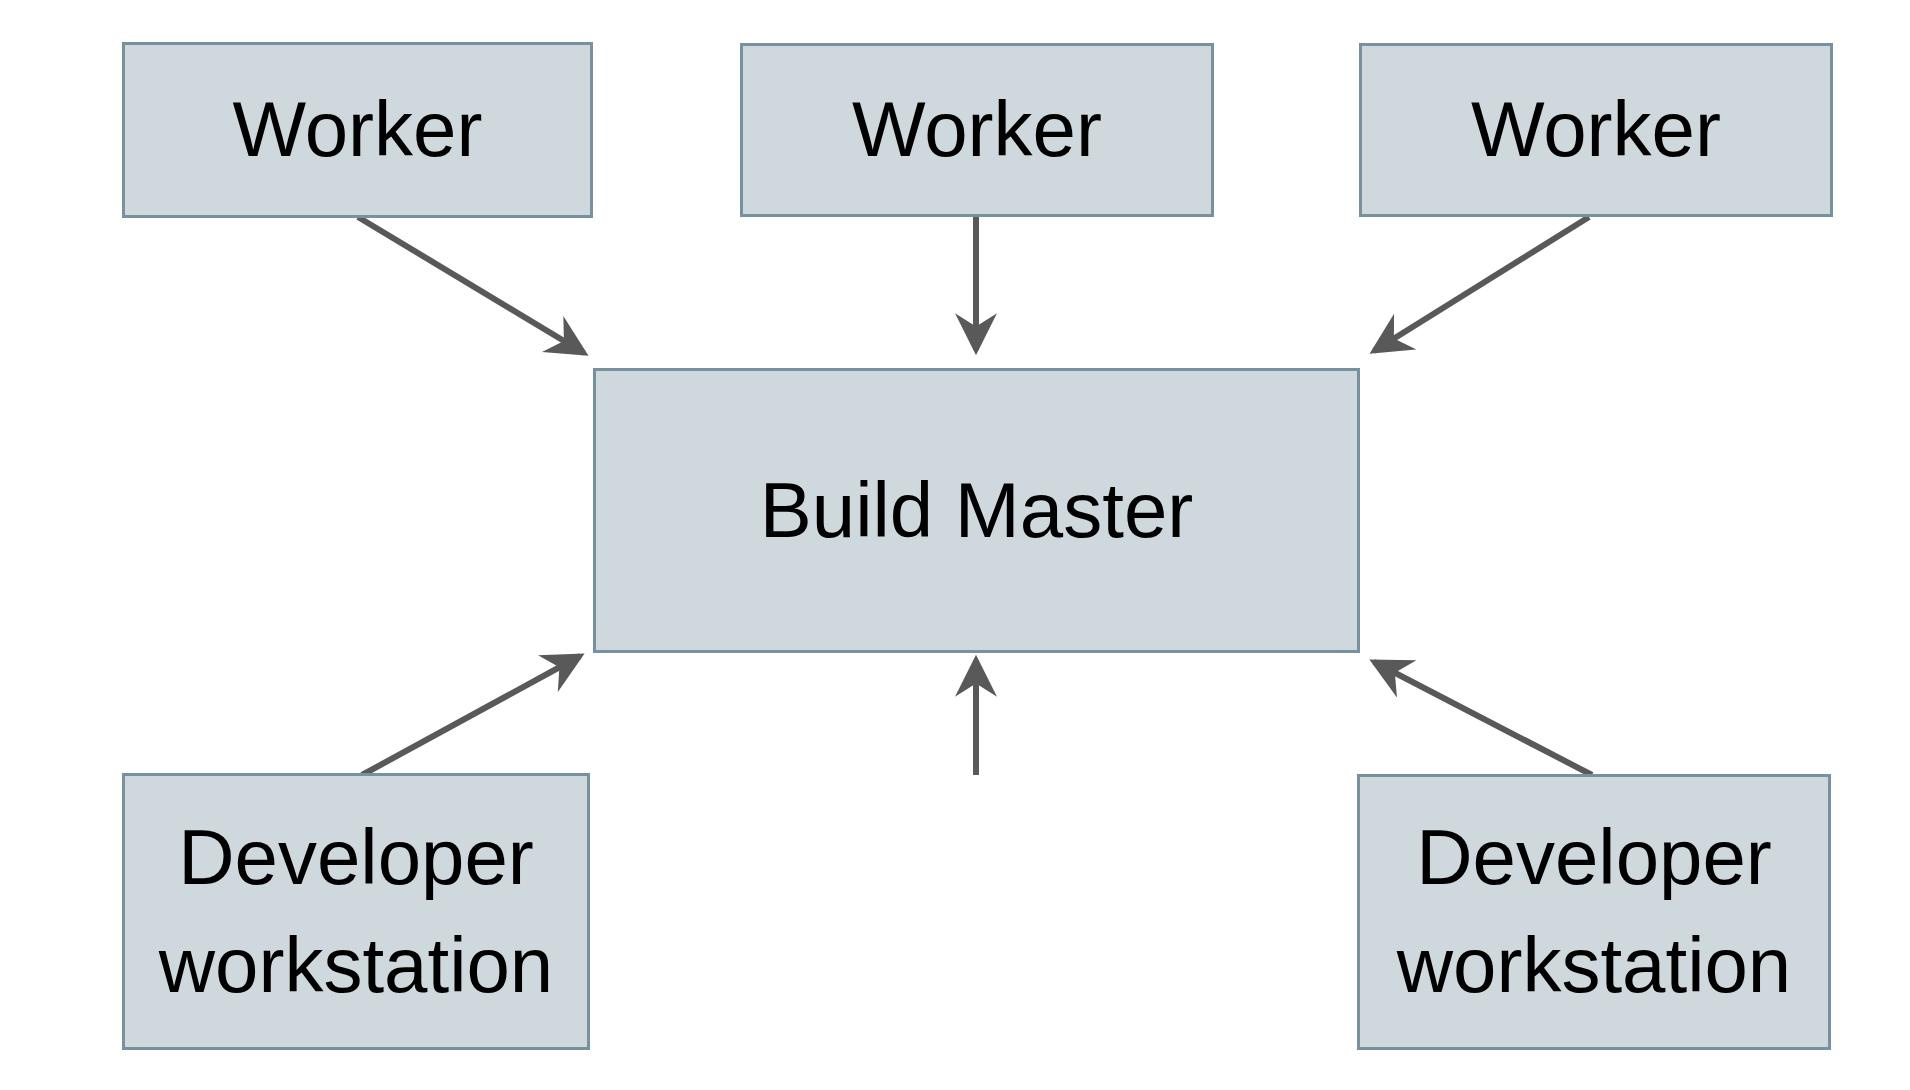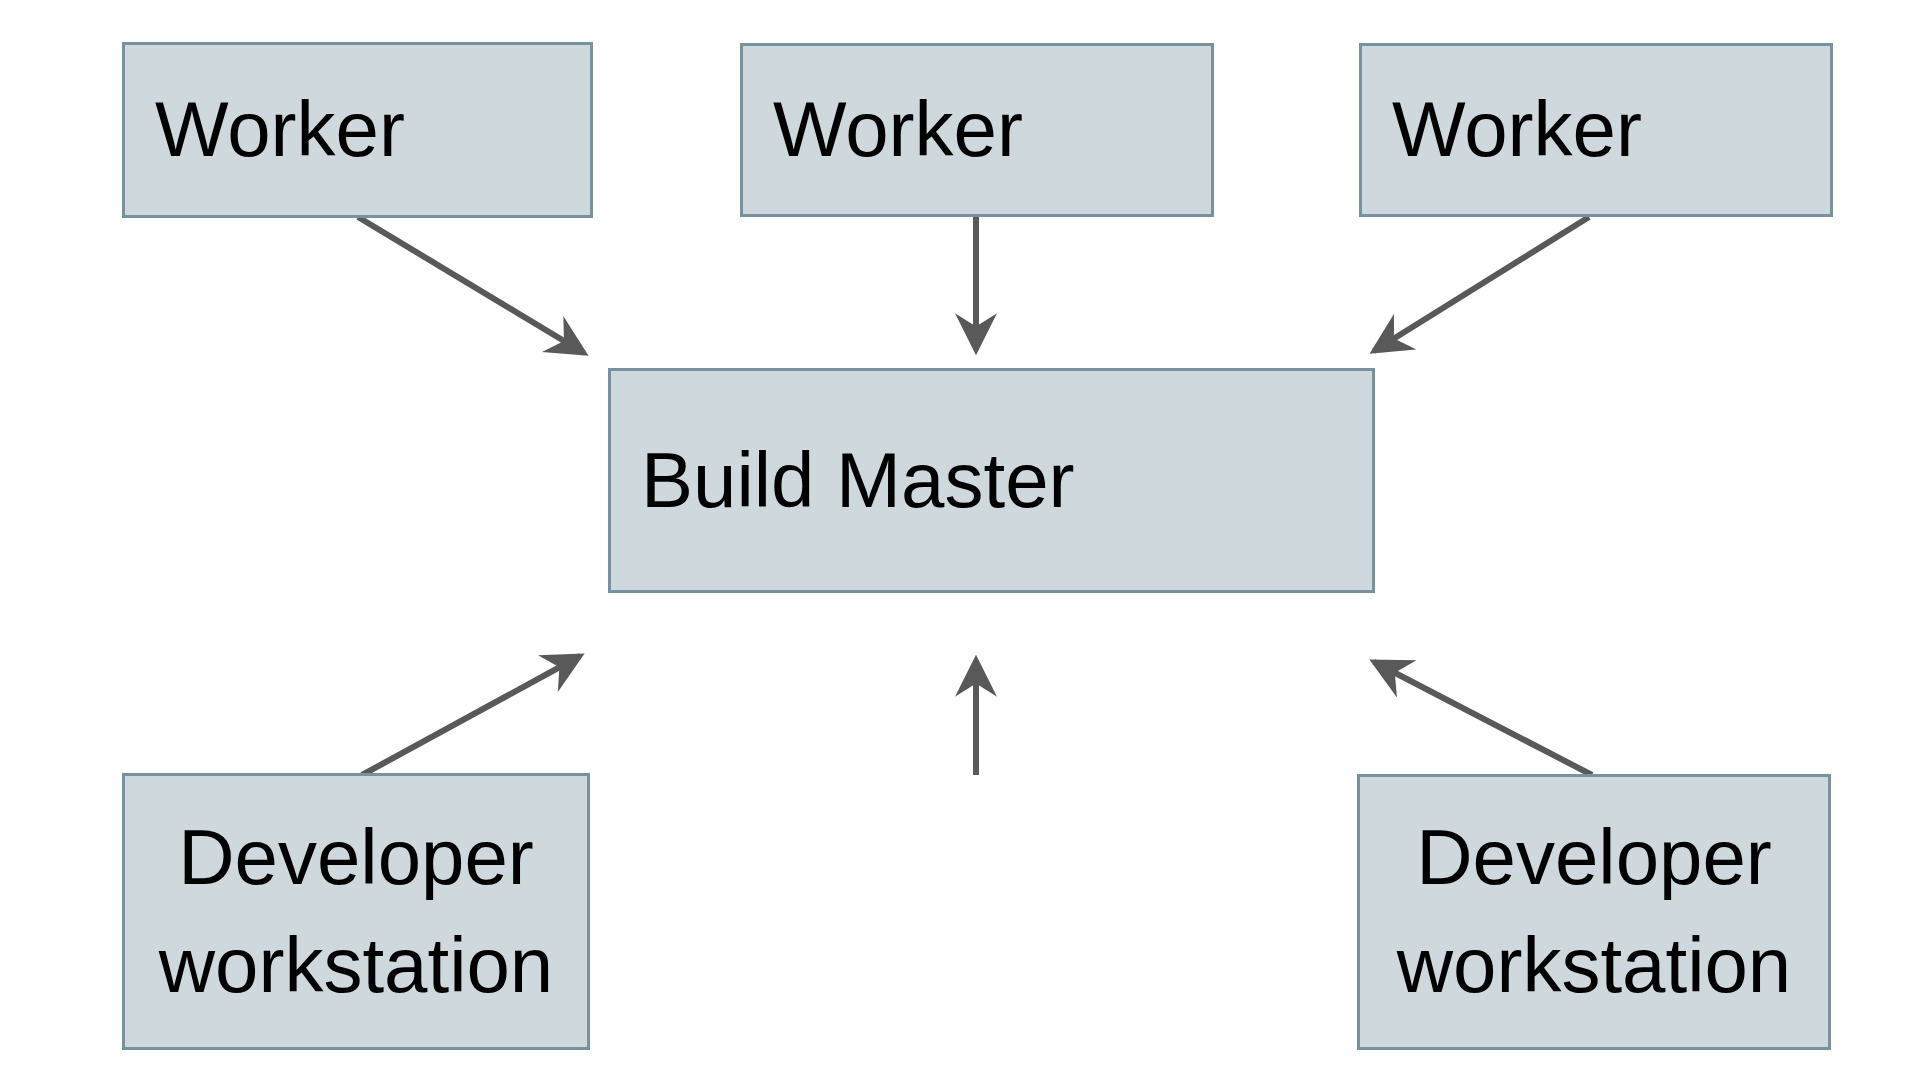--- a/index.html
+++ b/index.html
@@ -23,35 +23,36 @@
     height: 1090px;
     pointer-events: none;
   }
   .node {
     position: absolute;
     box-sizing: border-box;
     background: #cfd8dc;
     border: 3px solid #78919e;
     display: flex;
     align-items: center;
+    justify-content: center;
     text-align: center;
     color: #000000;
     font-size: 78px;
     line-height: 1.38;
     font-weight: 400;
     letter-spacing: 0px;
   }
   .node .label {
     padding: 0 30px;
   }
   
   #node-worker-1      { left: 122px;  top: 42px;  width: 471px; height: 176px; }
   #node-worker-2      { left: 740px;  top: 43px;  width: 474px; height: 174px; }
   #node-worker-3      { left: 1359px; top: 43px;  width: 474px; height: 174px; }
-  #node-build-master  { left: 608px;  top: 368px; width: 767px; height: 225px; }
+  #node-build-master  { left: 593px;  top: 368px; width: 767px; height: 285px; }
   #node-dev-left      { left: 122px;  top: 773px; width: 468px; height: 277px; }
   #node-ci-server     { left: 740px;  top: 774px; width: 474px; height: 276px; }
   #node-dev-right     { left: 1357px; top: 774px; width: 474px; height: 276px; }
 </style>
 </head>
 <body>
 
 <div class="canvas">
 
   <svg class="arrows" viewBox="0 0 1910 1090" xmlns="http://www.w3.org/2000/svg" aria-hidden="true">

